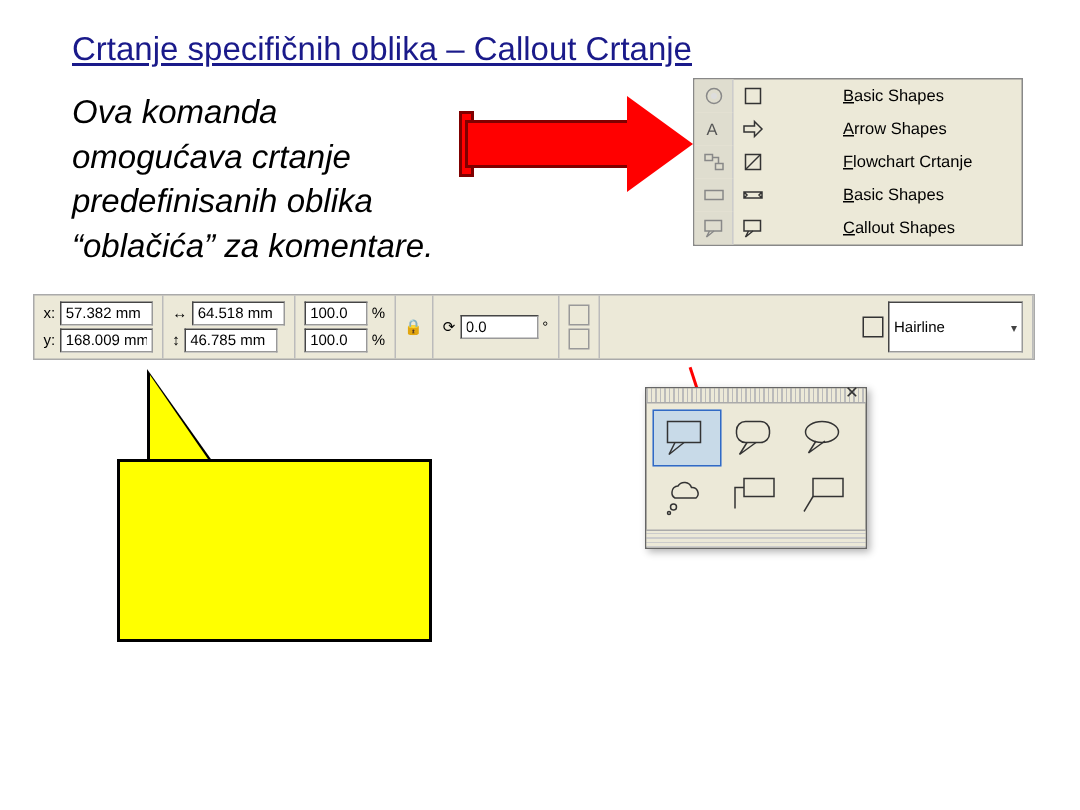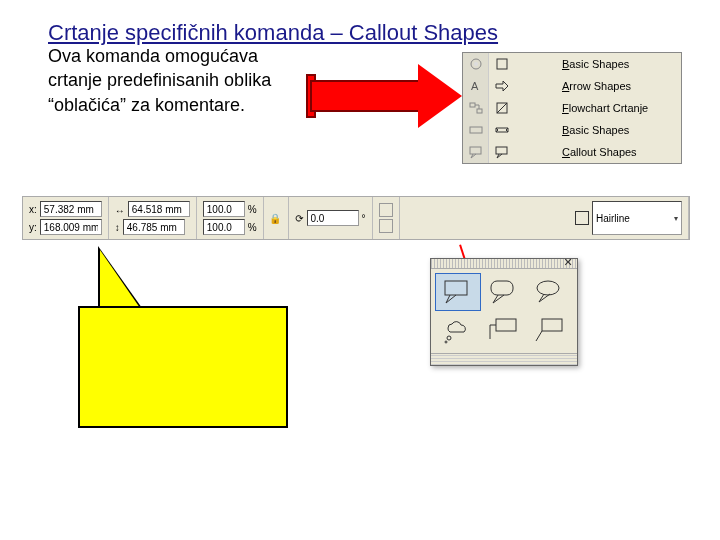--- a/index.html
+++ b/index.html
@@ -1,18 +1,18 @@
 <!DOCTYPE html>
 <html><head>
 <meta charset="utf-8">
 <style>
   * { box-sizing: border-box; margin: 0; padding: 0; }
   body { font-family: Verdana, Geneva, sans-serif; width: 720px; height: 540px; background: #fff; position: relative; }
   .page-title { position: absolute; top: 20px; left: 48px; font-size: 22px; color: #1a1a8a; text-decoration: underline; font-weight: normal; }
-  .description { position: absolute; top: 44px; left: 48px; width: 250px; font-size: 18px; line-height: 1.35; color: #000; }
+  .description { position: absolute; top: 60px; left: 48px; width: 250px; font-size: 22px; line-height: 1.35; color: #000; font-style: italic; }
   
   
   .arrow-body { position: absolute; top: 80px; left: 310px; width: 110px; height: 32px; background: #ff0000; border: 2px solid #7f0000; }
   .arrow-body2 { position: absolute; top: 74px; left: 306px; width: 10px; height: 44px; background: #ff0000; border: 2px solid #7f0000; }
   .arrow-head { position: absolute; top: 64px; left: 418px; width: 0; height: 0; border-top: 32px solid transparent; border-bottom: 32px solid transparent; border-left: 44px solid #ff0000; }
   
   
   .flyout { position: absolute; top: 52px; left: 462px; width: 220px; background: #ece9d8; border: 1px solid #888; font-size: 11px; font-family: Tahoma, sans-serif; }
   .flyout-row { display: flex; align-items: center; height: 22px; cursor: pointer; }
   .flyout-left { width: 26px; height: 22px; display: flex; align-items: center; justify-content: center; border-right: 1px solid #ccc; background: #dfddcf; }
@@ -49,21 +49,21 @@
   
   .red-line { position: absolute; top: 244px; left: 464px; width: 2px; height: 32px; background: red; transform: rotate(-18deg); }
   .red-line-head { position: absolute; top: 272px; left: 456px; width: 0; height: 0; border-top: 10px solid red; border-left: 5px solid transparent; border-right: 5px solid transparent; }
   
   
   .ico-sm { width: 16px; height: 16px; }
 </style>
 </head>
 <body>
 
-<h1 class="page-title">Crtanje specifičnih komanda – Callout Shapes</h1>
+<h1 class="page-title">Crtanje specifičnih oblika – Callout Crtanje</h1>
 
 <p class="description">Ova komanda omogućava crtanje predefinisanih oblika “oblačića” za komentare.</p>
 
 <div class="arrow-body2"></div>
 <div class="arrow-body"></div>
 <div class="arrow-head"></div>
 
 <div class="flyout">
   <div class="flyout-row">
     <div class="flyout-left">

